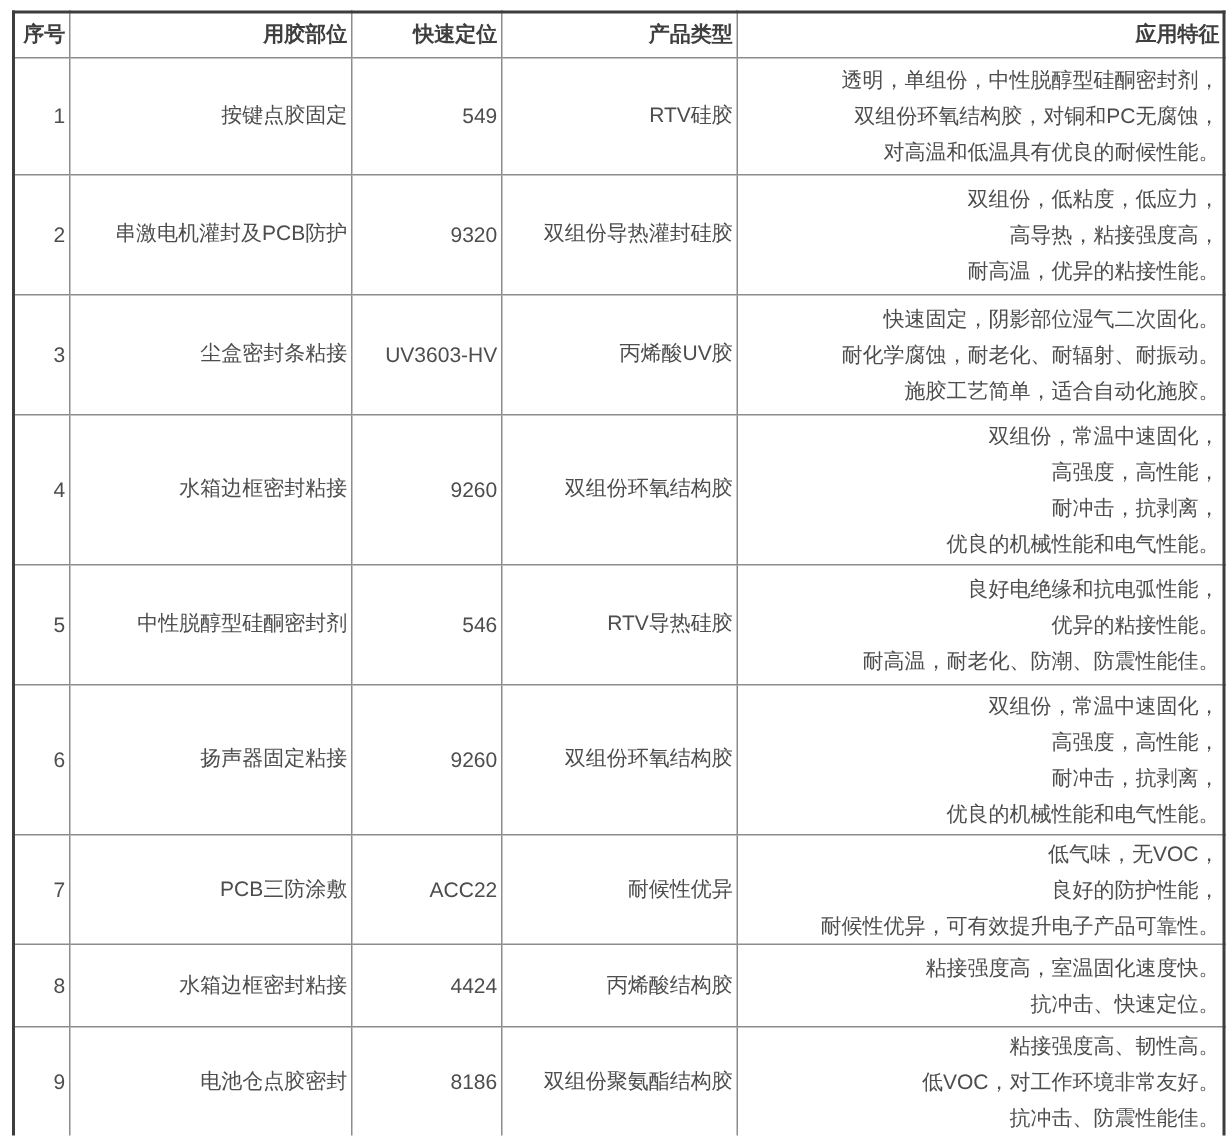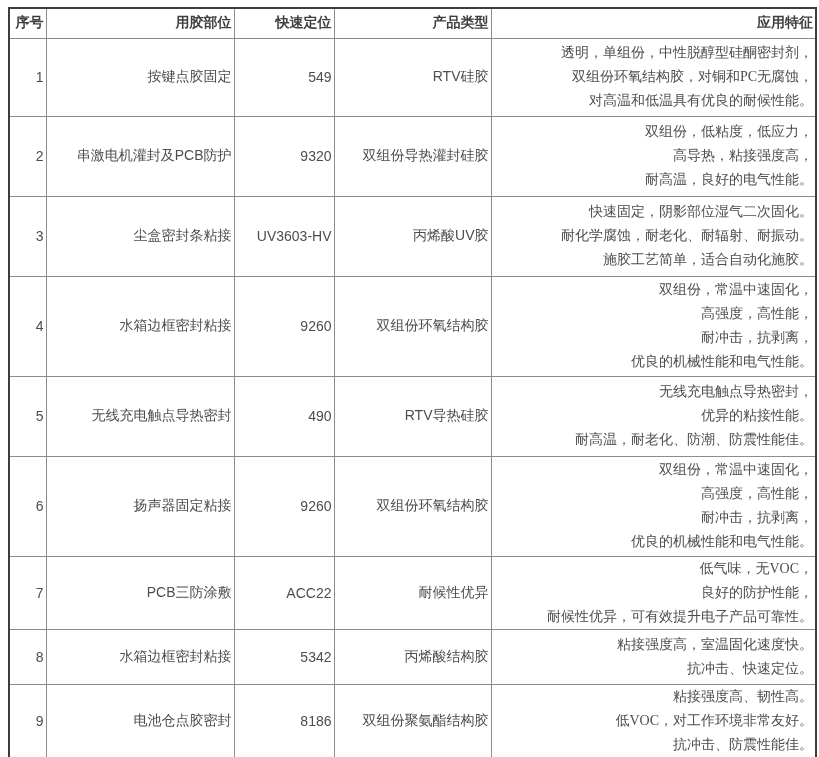--- a/index.html
+++ b/index.html
@@ -33,21 +33,20 @@
     padding: 0 2px;
     overflow: hidden;
   }
   table.spec th {
     font-weight: bold;
     color: #3f3f3f;
     font-size: 14px;
   }
   td.features-cell {
     padding: 4px 6px;
-    font-family: Liberation Serif, serif;
   }
   .fl {
     line-height: 24px;
     white-space: nowrap;
   }
 </style>
 </head>
 <body>
 
 <div class="page">
@@ -81,21 +80,21 @@
         </td>
       </tr>
       <tr style="height:80px">
         <td>2</td>
         <td>串激电机灌封及PCB防护</td>
         <td>9320</td>
         <td>双组份导热灌封硅胶</td>
         <td class="features-cell">
           <div class="fl">双组份，低粘度，低应力，</div>
           <div class="fl">高导热，粘接强度高，</div>
-          <div class="fl">耐高温，良好的电气性能。</div>
+          <div class="fl">耐高温，优异的粘接性能。</div>
         </td>
       </tr>
       <tr style="height:80px">
         <td>3</td>
         <td>尘盒密封条粘接</td>
         <td>UV3603-HV</td>
         <td>丙烯酸UV胶</td>
         <td class="features-cell">
           <div class="fl">快速固定，阴影部位湿气二次固化。</div>
           <div class="fl">耐化学腐蚀，耐老化、耐辐射、耐振动。</div>
@@ -109,25 +108,25 @@
         <td>双组份环氧结构胶</td>
         <td class="features-cell">
           <div class="fl">双组份，常温中速固化，</div>
           <div class="fl">高强度，高性能，</div>
           <div class="fl">耐冲击，抗剥离，</div>
           <div class="fl">优良的机械性能和电气性能。</div>
         </td>
       </tr>
       <tr style="height:80px">
         <td>5</td>
-        <td>无线充电触点导热密封</td>
-        <td>490</td>
+        <td>中性脱醇型硅酮密封剂</td>
+        <td>546</td>
         <td>RTV导热硅胶</td>
         <td class="features-cell">
-          <div class="fl">无线充电触点导热密封，</div>
+          <div class="fl">良好电绝缘和抗电弧性能，</div>
           <div class="fl">优异的粘接性能。</div>
           <div class="fl">耐高温，耐老化、防潮、防震性能佳。</div>
         </td>
       </tr>
       <tr style="height:100px">
         <td>6</td>
         <td>扬声器固定粘接</td>
         <td>9260</td>
         <td>双组份环氧结构胶</td>
         <td class="features-cell">
@@ -144,21 +143,21 @@
         <td>耐候性优异</td>
         <td class="features-cell">
           <div class="fl">低气味，无VOC，</div>
           <div class="fl">良好的防护性能，</div>
           <div class="fl">耐候性优异，可有效提升电子产品可靠性。</div>
         </td>
       </tr>
       <tr style="height:55px">
         <td>8</td>
         <td>水箱边框密封粘接</td>
-        <td>5342</td>
+        <td>4424</td>
         <td>丙烯酸结构胶</td>
         <td class="features-cell">
           <div class="fl">粘接强度高，室温固化速度快。</div>
           <div class="fl">抗冲击、快速定位。</div>
         </td>
       </tr>
       <tr style="height:75px">
         <td>9</td>
         <td>电池仓点胶密封</td>
         <td>8186</td>

